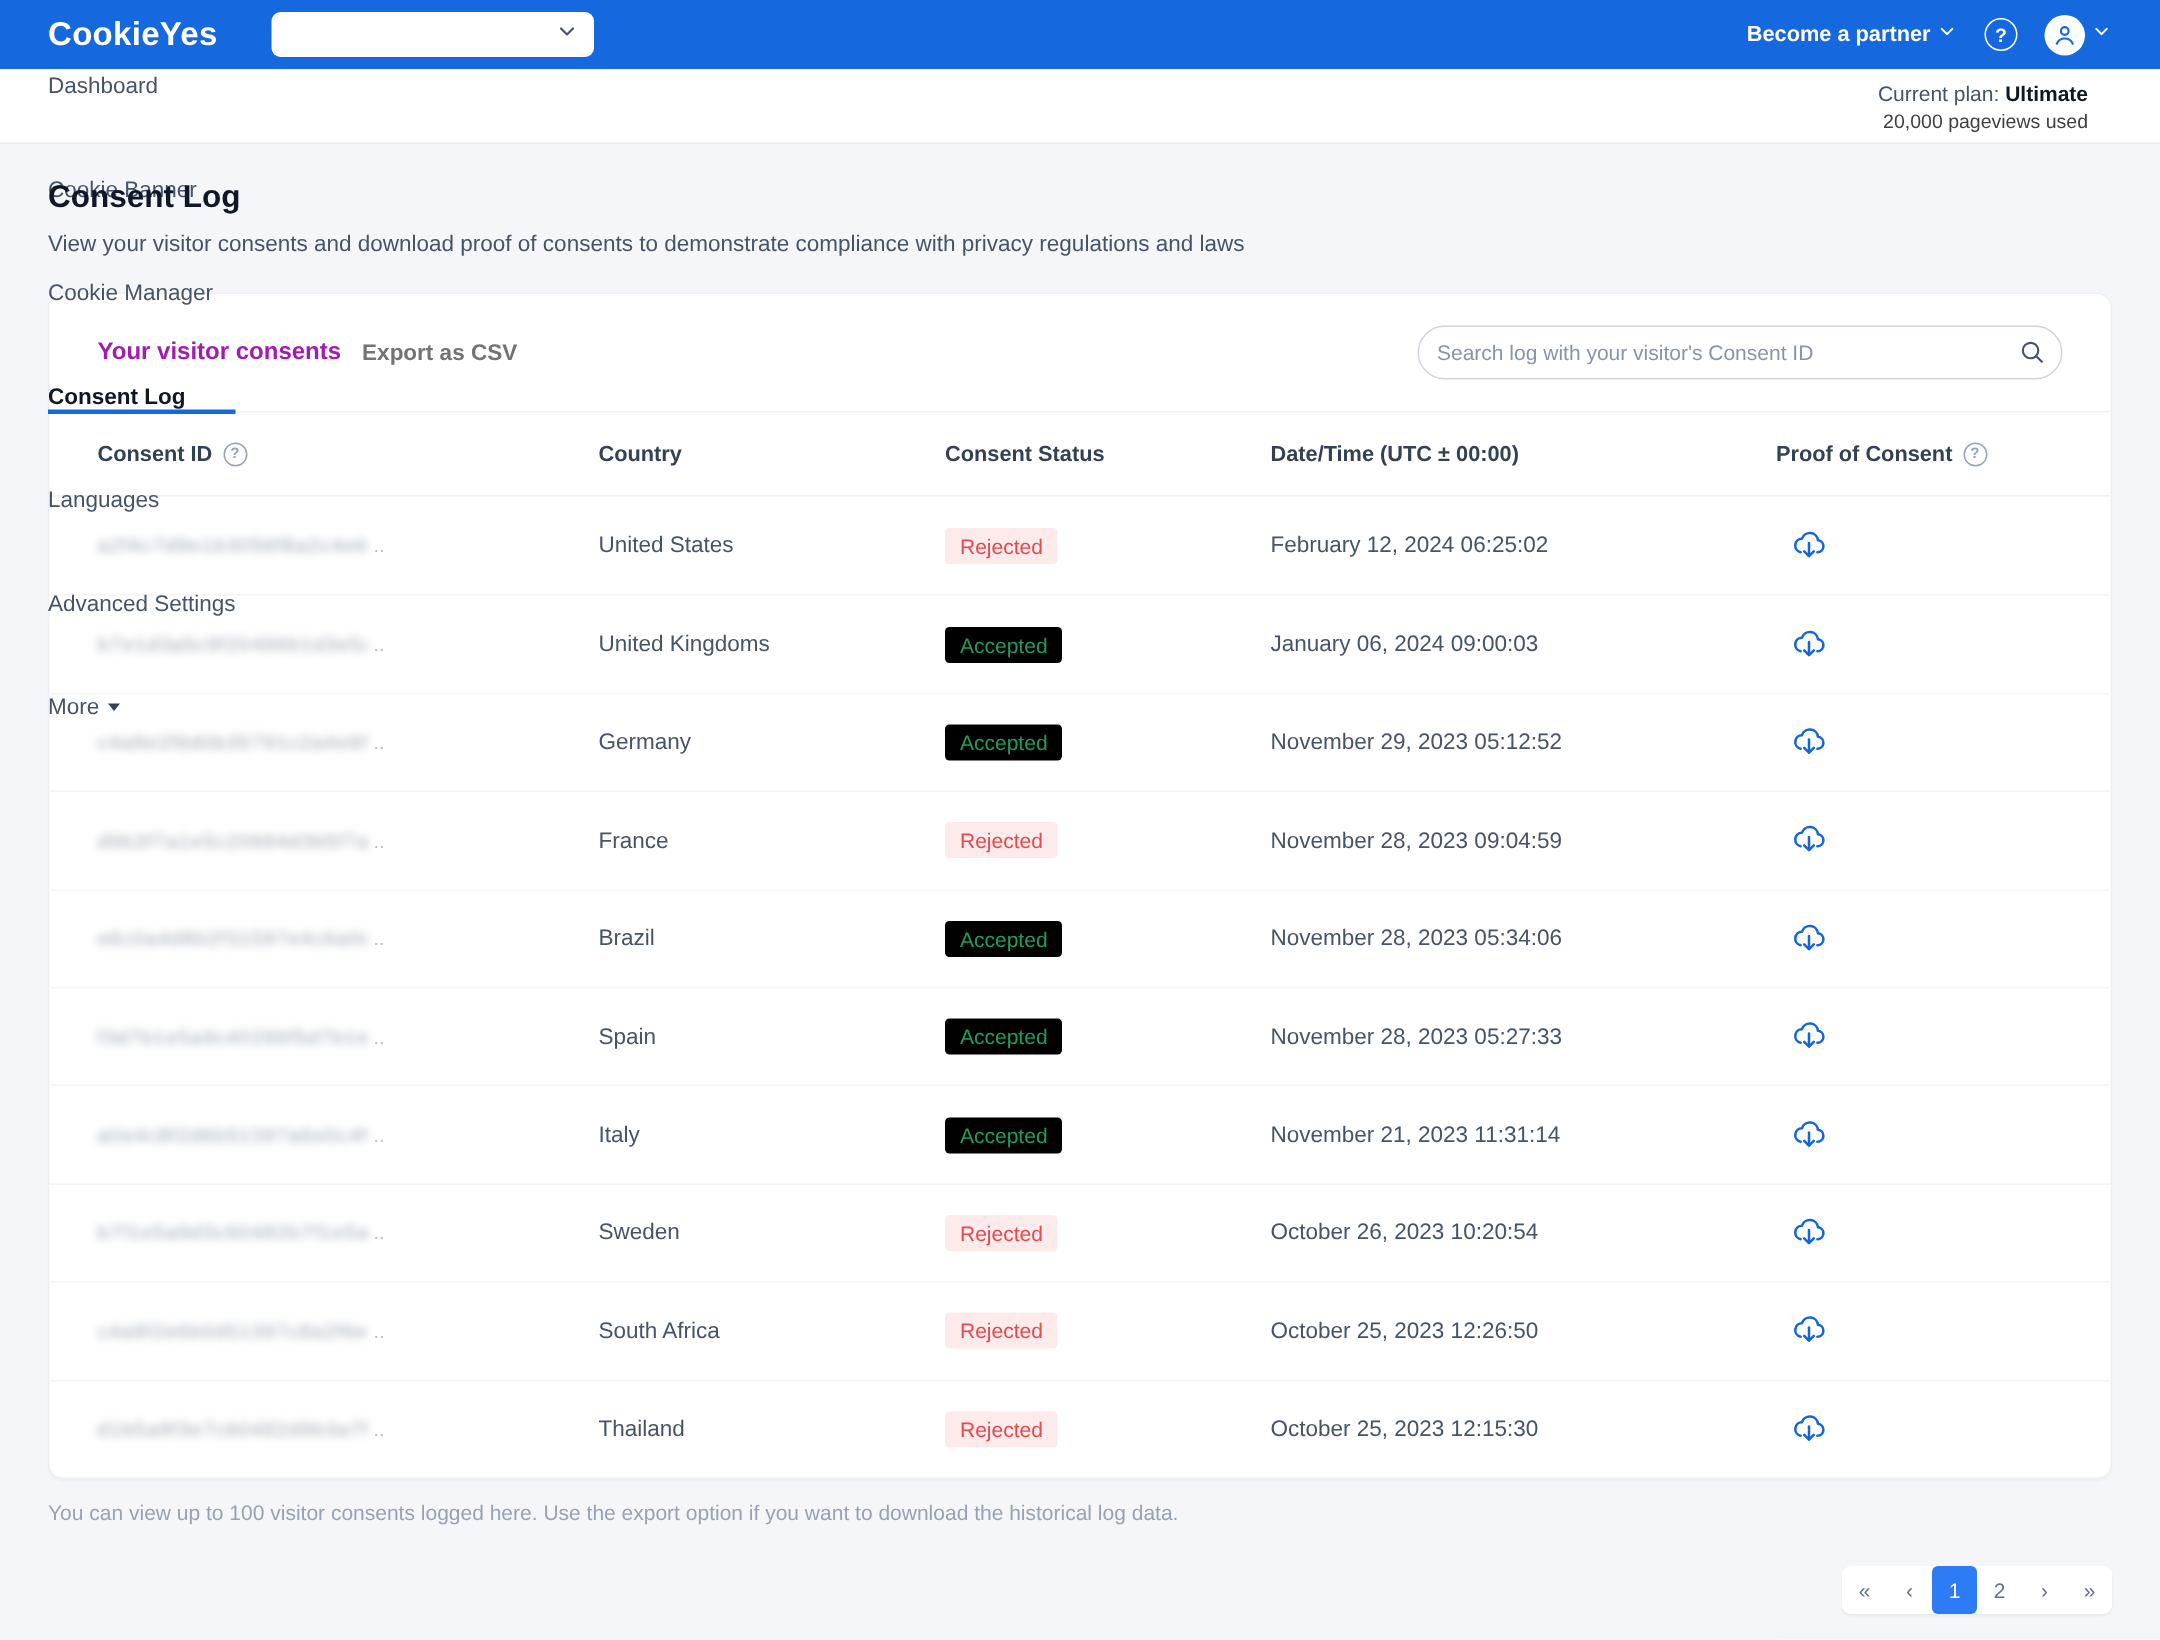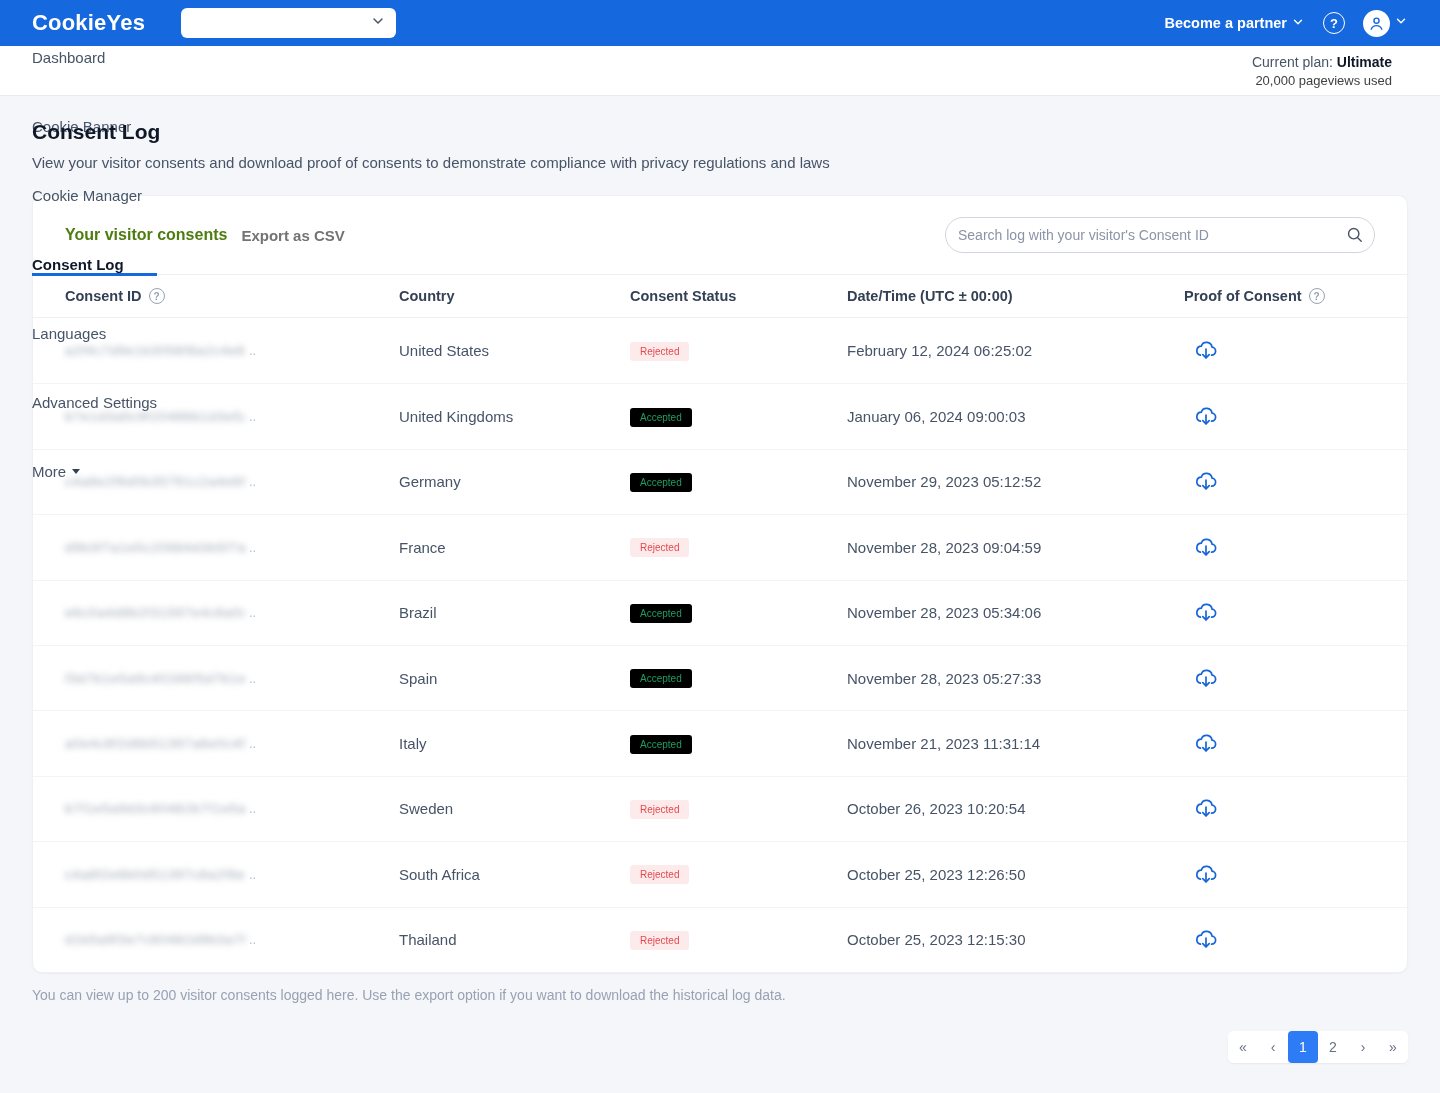--- a/index.html
+++ b/index.html
@@ -59,53 +59,53 @@
   .main { padding:24px 32px 0 32px; }
   .page-title { font-size:21px; font-weight:700; color:#101828; }
   .page-subtitle { margin-top:10px; font-size:15px; color:#475467; }
 
   
   .card {
     margin-top:24px; background:#fff; border-radius:10px;
     border:1px solid #eef0f4; box-shadow:0 1px 2px rgba(16,24,40,.04);
   }
   .card-header { display:flex; align-items:center; padding:21px 32px; }
-  .card-title { font-size:16px; font-weight:700; color:#4d7c0f; }
+  .card-title { font-size:16px; font-weight:700; color:#a21caf; }
   .export-link { margin-left:14px; font-size:15px; font-weight:700; color:#737373; text-decoration:none; cursor:pointer; }
   .search-wrap { margin-left:auto; position:relative; }
   .search-input {
     width:430px; height:36px; border:1px solid #d0d5dd; border-radius:18px;
     padding:0 38px 0 12px; font-size:14px; color:#701a75; outline:none;
     font-family:"Liberation Sans", sans-serif;
   }
   .search-input::placeholder { color:#8a94a6; }
   .search-icon { position:absolute; right:11px; top:8px; }
 
   
   .tgrid { display:grid; grid-template-columns:334px 231px 217px 337px 1fr; align-items:center; padding:0 32px; }
   .thead {
-    height:44px; border-top:1px solid #eef0f3; border-bottom:1px solid #eef0f3;
+    height:57px; border-top:1px solid #eef0f3; border-bottom:1px solid #eef0f3;
     font-size:14.5px; font-weight:700; color:#344054;
   }
   .th { display:flex; align-items:center; gap:7px; }
   .q-circle {
     width:16px; height:16px; border:1.3px solid #98a2b3; border-radius:50%;
     color:#98a2b3; font-size:10px; font-weight:700;
     display:inline-flex; align-items:center; justify-content:center; cursor:pointer;
   }
   .trow { height:65.4px; font-size:15px; color:#475467; }
   .trow + .trow { border-top:1px solid #f2f4f7; }
   .cid { display:flex; align-items:center; }
   .cid .blur {
     filter:blur(3px); color:#9aa4b2; font-size:13px; letter-spacing:1px;
     max-width:180px; overflow:hidden; white-space:nowrap; user-select:none;
   }
   .cid .dots { color:#b6bec9; margin-left:4px; font-size:13px; }
   .badge {
-    display:inline-block; font-size:10px; padding:4px 10px; border-radius:3px; font-weight:400;
+    display:inline-block; font-size:14px; padding:4px 10px; border-radius:3px; font-weight:400;
   }
   .badge.accepted { color:#1f9d61; background:#000000; }
   .badge.rejected { color:#e5484d; background:#fdebec; }
   .proof-cell { padding-left:8px; }
   .dl-btn { background:none; border:none; cursor:pointer; padding:2px; display:inline-flex; }
 
   
   .footnote { margin-top:14px; font-size:14px; color:#98a2b3; }
   .pager-row { display:flex; justify-content:flex-end; margin-top:28px; padding-right:0; }
   .pager {
@@ -427,21 +427,21 @@
           <path d="M17.6 17.2a4 4 0 0 0 .4-7.98 5.5 5.5 0 0 0-10.7-1.1A4.6 4.6 0 0 0 6.4 17.2"></path>
           <line x1="12" y1="11" x2="12" y2="19.5"></line>
           <polyline points="8.8 16.6 12 19.8 15.2 16.6"></polyline>
         </svg>
       </button>
     </div>
   </div>
 </div>
   </div>
 
-  <div class="footnote">You can view up to 200 visitor consents logged here. Use the export option if you want to download the historical log data.</div>
+  <div class="footnote">You can view up to 100 visitor consents logged here. Use the export option if you want to download the historical log data.</div>
 
   <div class="pager-row">
     <div class="pager">
       <button class="pg">«</button>
       <button class="pg">‹</button>
       <button class="pg active">1</button>
       <button class="pg">2</button>
       <button class="pg">›</button>
       <button class="pg">»</button>
     </div>

